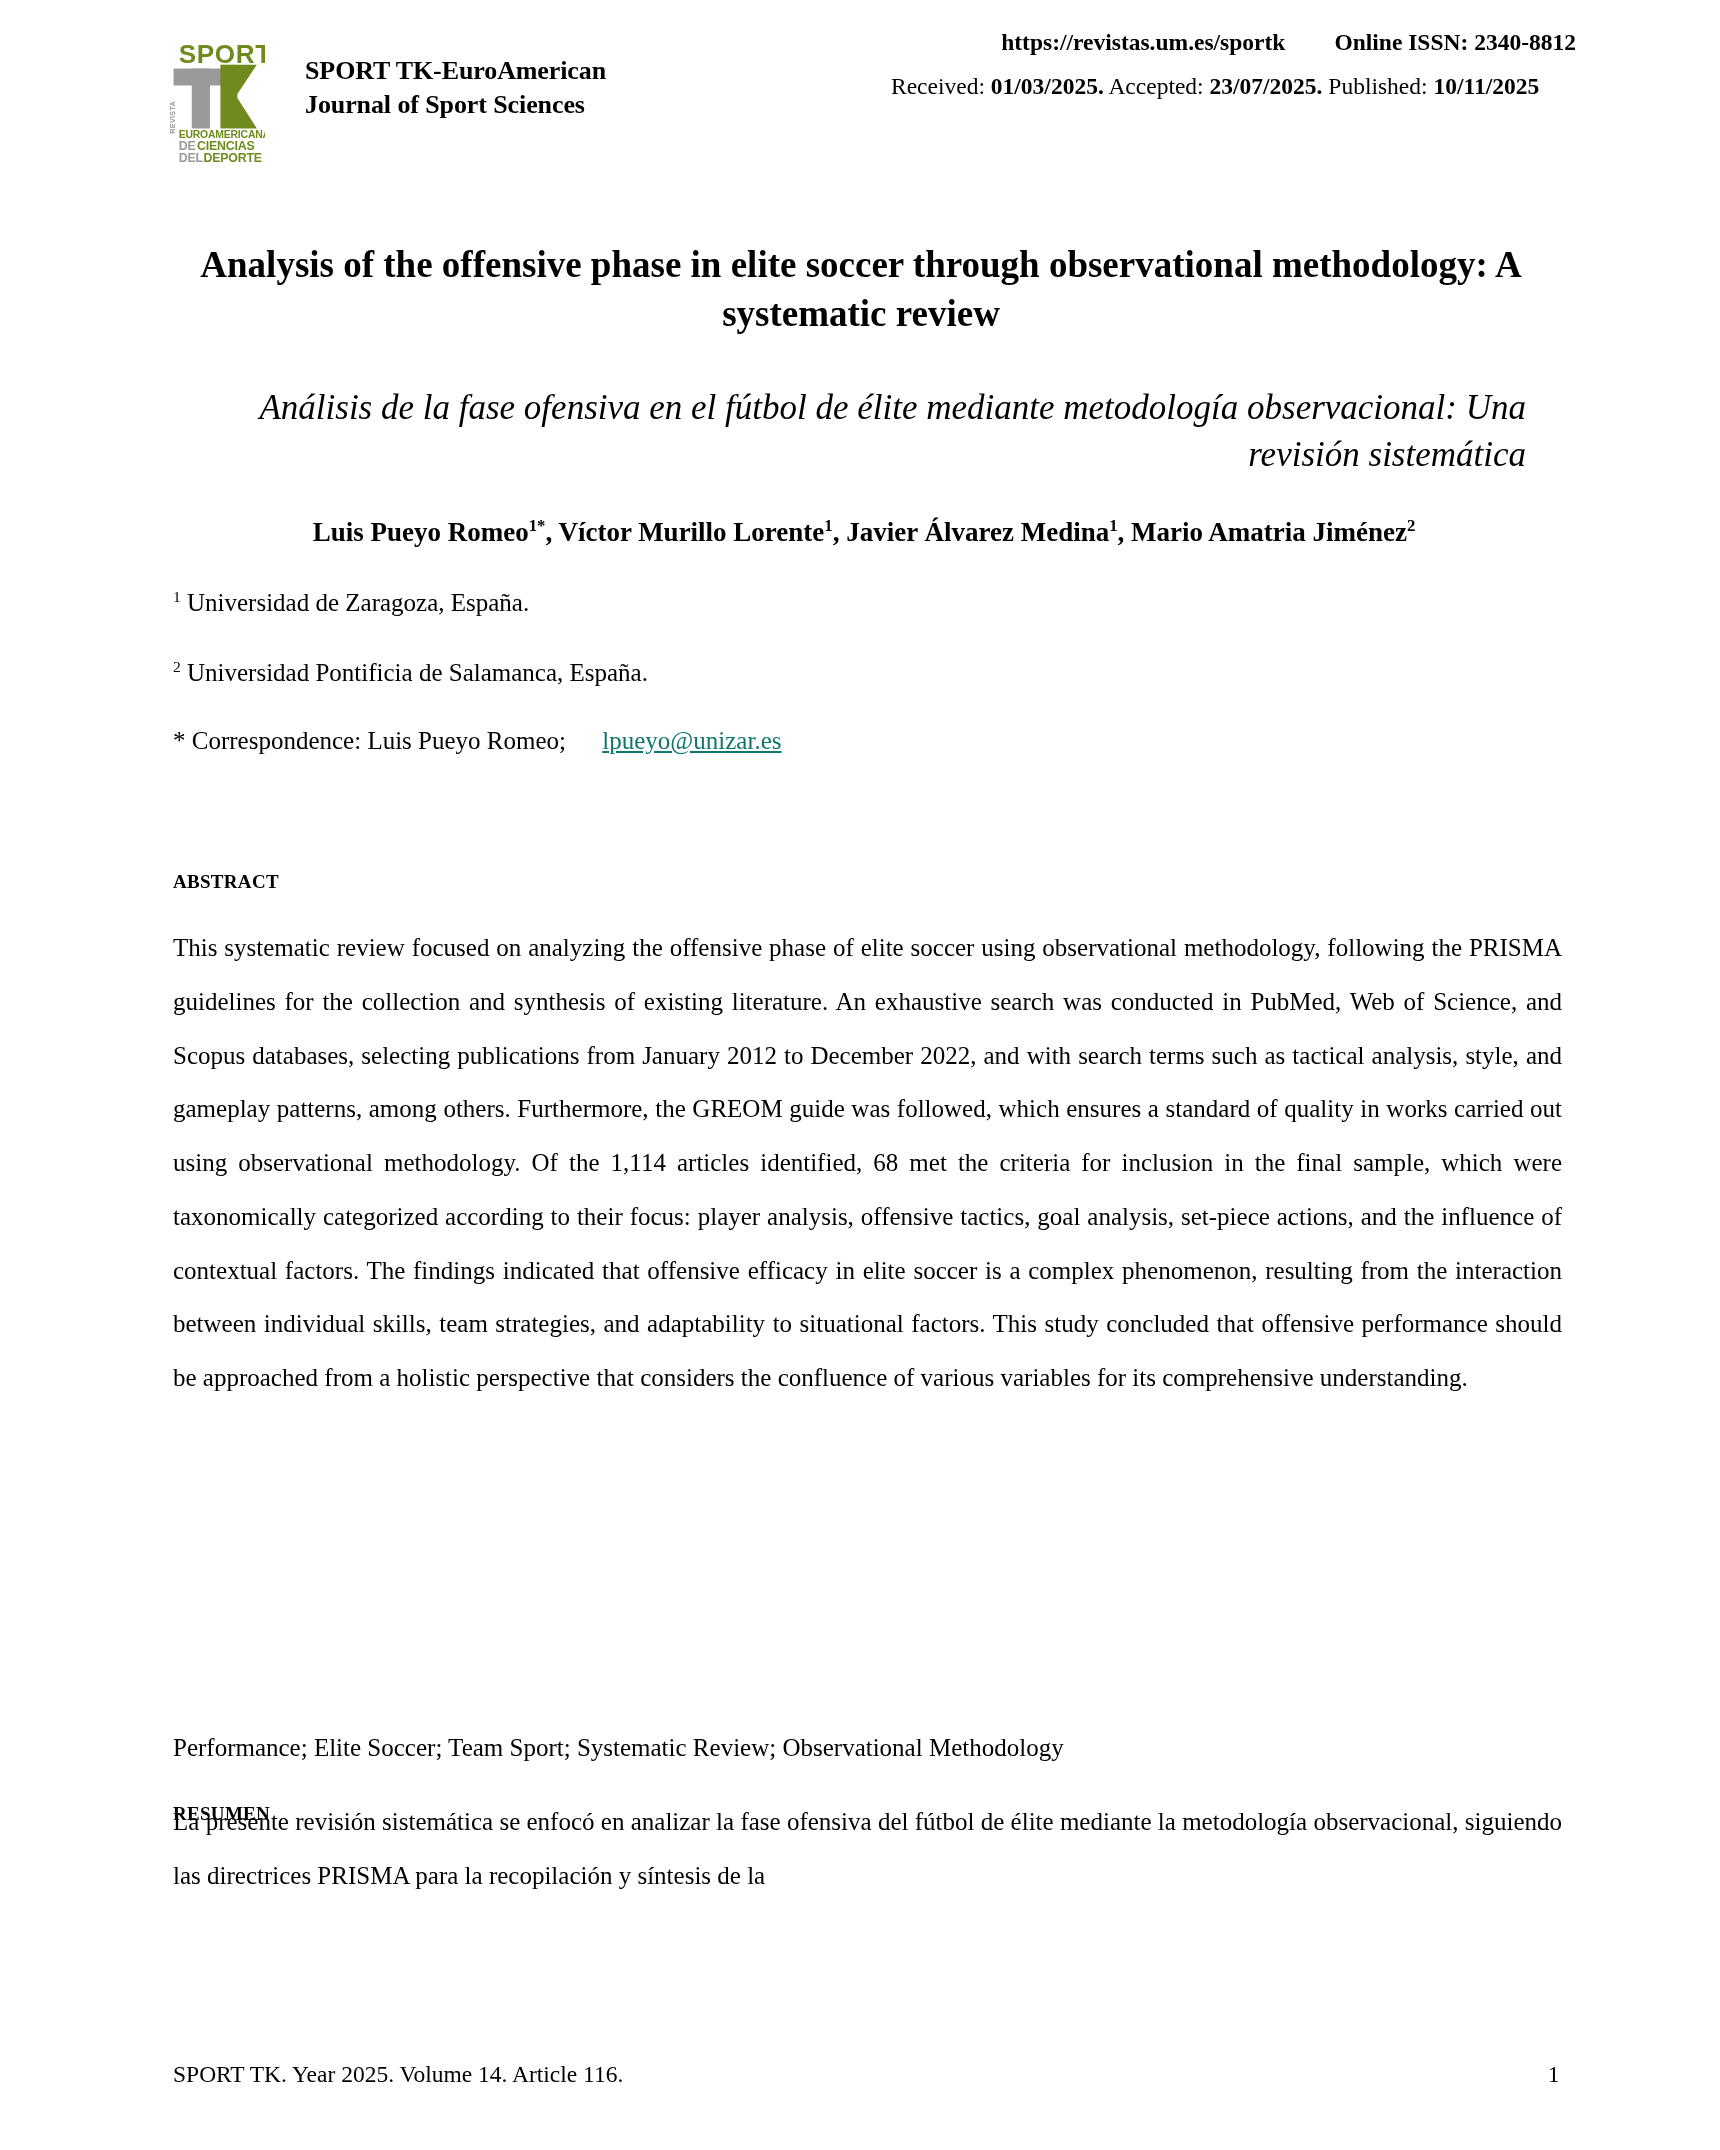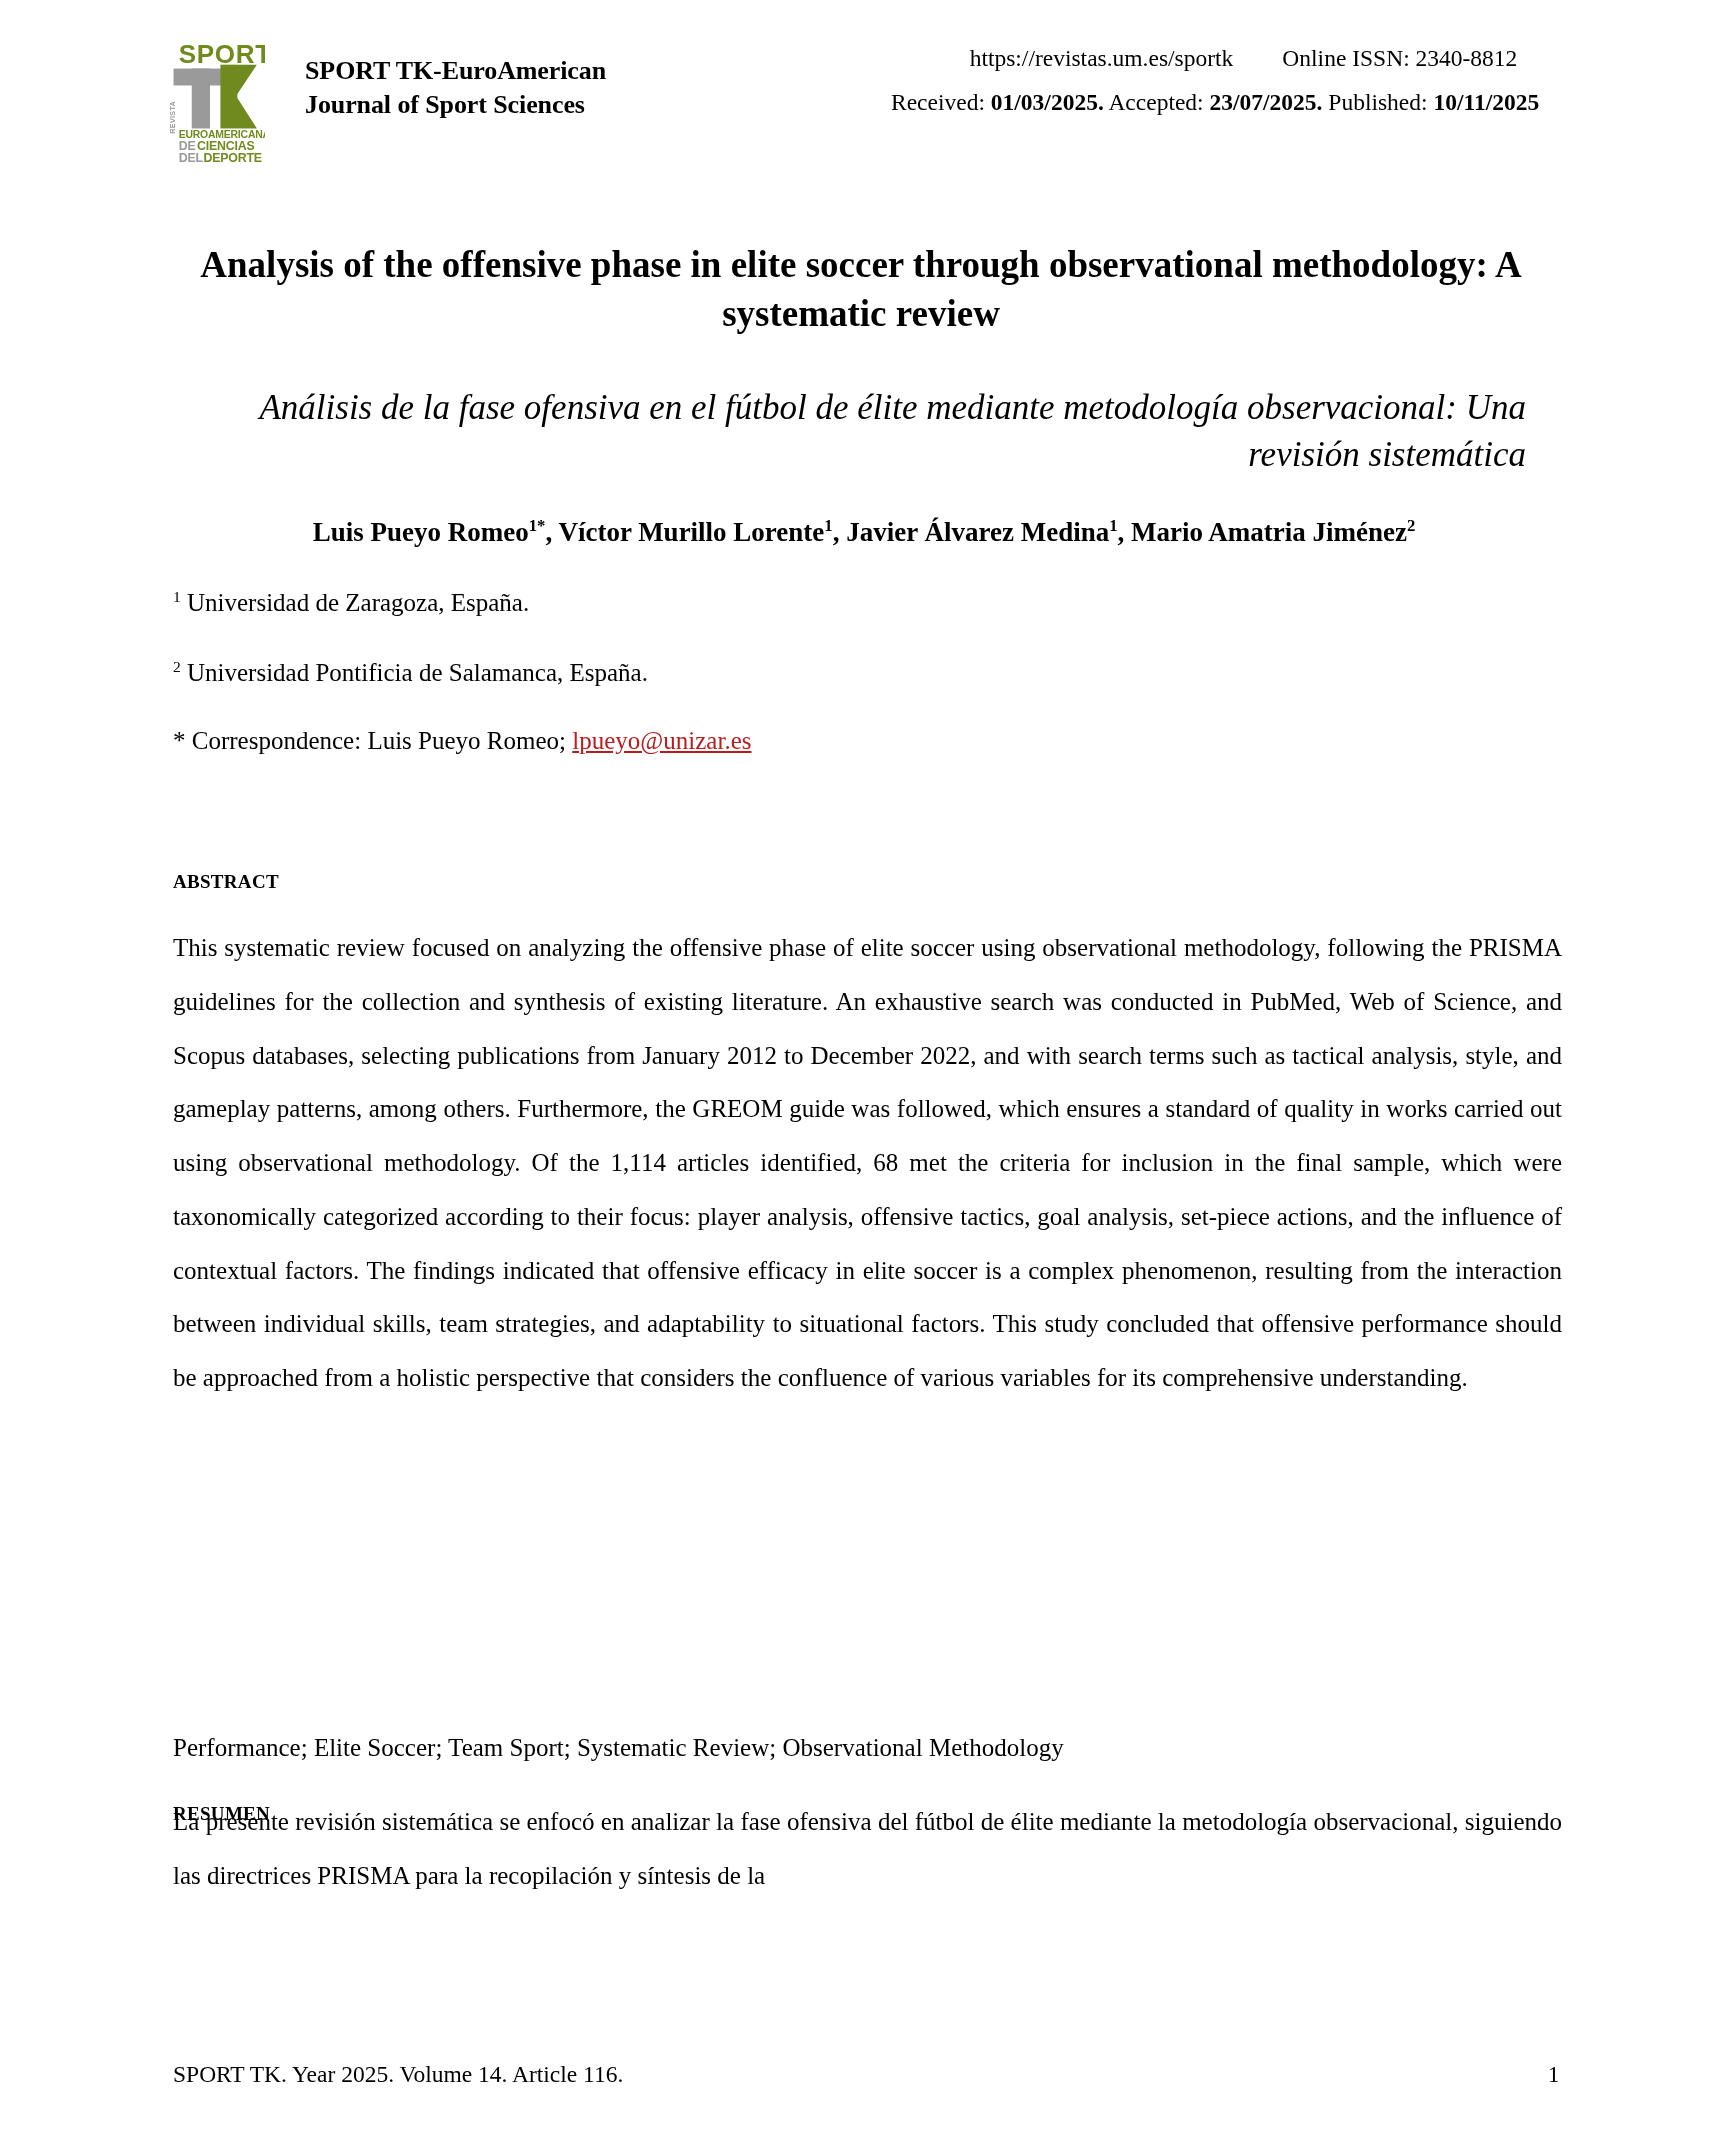--- a/index.html
+++ b/index.html
@@ -54,26 +54,25 @@
   }
   .journal-name div { white-space: nowrap; }
 
   .header-right {
     position: absolute;
     left: 606px;
     top: 0px;
     width: 815px;
   }
   .hr-line1 {
-    text-align: center;
+    text-align: right;
     font-size: 23.5px;
-    font-weight: normal;
+    font-weight: bold;
     white-space: nowrap;
     padding-left: 150px;
-    margin-top: 16px;
   }
   .hr-line1 .issn { padding-left: 49px; }
   .hr-line2 {
     margin-top: 17px;
     font-size: 23.5px;
     white-space: nowrap;
     padding-left: 130px;
   }
   .hr-line2 b { font-weight: bold; }
 
@@ -119,22 +118,23 @@
     width: 1389px;
     font-size: 25px;
     line-height: 1.3;
   }
   .affil sup { font-size: 0.62em; vertical-align: super; }
   .affil-1 { top: 587px; }
   .affil-2 { top: 657px; }
   .corresp { top: 725px; }
 
   .email-link {
-    color: #b91c1c;
+    color: #0f766e;
     text-decoration: underline;
+    margin-left: 30px;
   }
 
   
   .sec-head {
     position: absolute;
     left: 173px;
     width: 1389px;
     font-size: 19px;
     font-weight: bold;
     letter-spacing: 0.3px;

